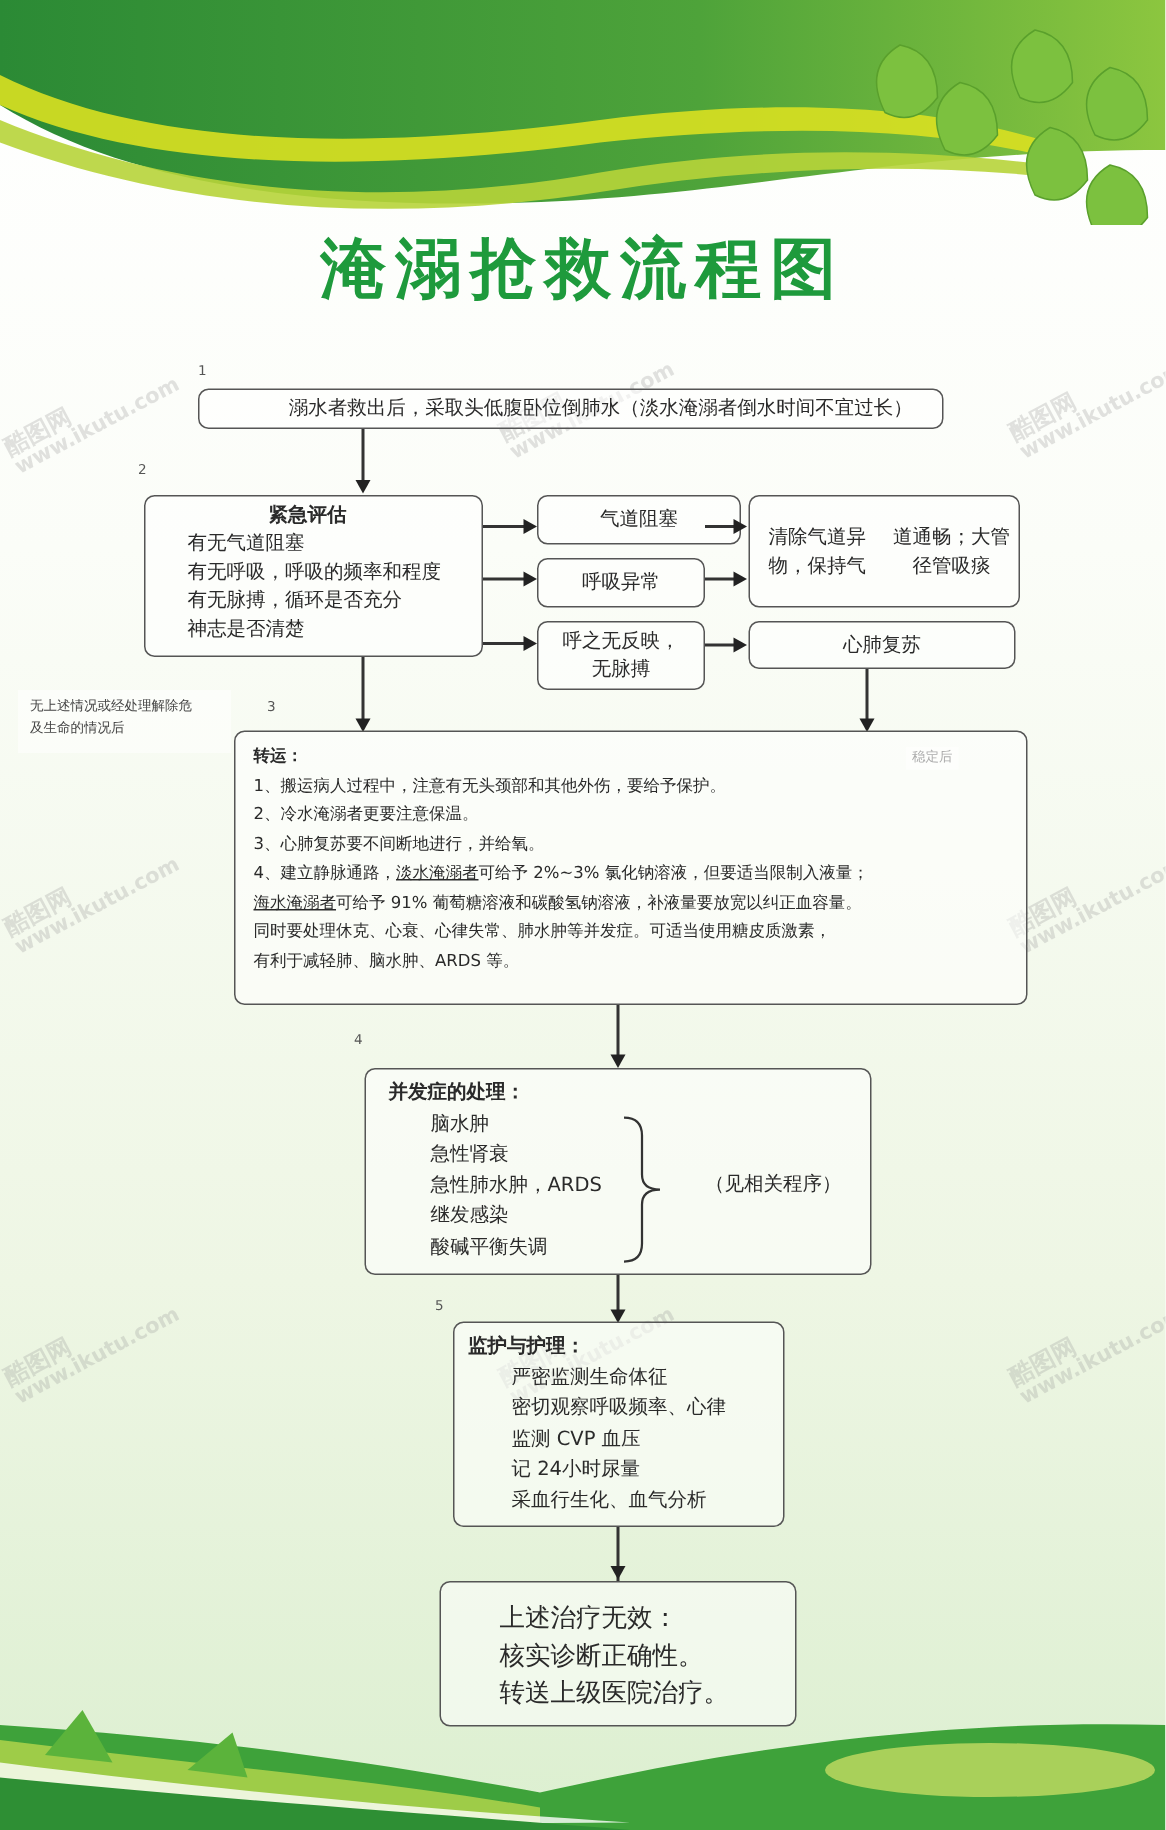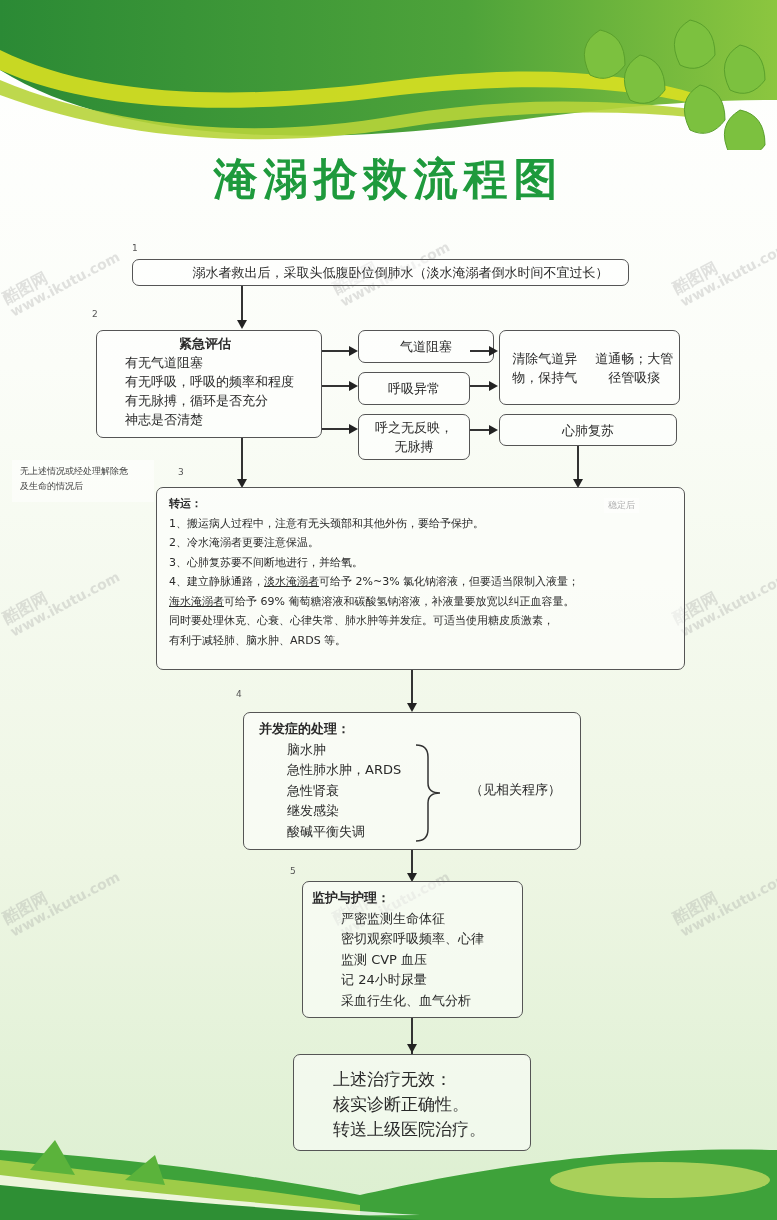--- a/index.html
+++ b/index.html
@@ -142,36 +142,36 @@
 <div class="step-num" style="left:178px;top:467px;">3</div>
 <div class="box" style="left:156px;top:487px;width:529px;height:183px;padding:6px 0 0 12px;font-size:11px;line-height:19.5px;">
   <div class="bold">转运：</div>
   <div>1、搬运病人过程中，注意有无头颈部和其他外伤，要给予保护。</div>
   <div>2、冷水淹溺者更要注意保温。</div>
   <div>3、心肺复苏要不间断地进行，并给氧。</div>
   <div>
     <span>4、建立静脉通路，</span><span class="underline">淡水淹溺者</span><span>可给予 2%~3% 氯化钠溶液，但要适当限制入液量；</span>
   </div>
   <div>
-    <span class="underline">海水淹溺者</span><span>可给予 69% 葡萄糖溶液和碳酸氢钠溶液，补液量要放宽以纠正血容量。</span>
+    <span class="underline">海水淹溺者</span><span>可给予 91% 葡萄糖溶液和碳酸氢钠溶液，补液量要放宽以纠正血容量。</span>
   </div>
   <div>同时要处理休克、心衰、心律失常、肺水肿等并发症。可适当使用糖皮质激素，</div>
   <div>有利于减轻肺、脑水肿、ARDS 等。</div>
 </div>
 
 <div class="vline" style="left:411px;top:670px;height:35px;"></div>
 <div class="arrow-down" style="left:407px;top:703px;"></div>
 
 <div class="step-num" style="left:236px;top:689px;">4</div>
 <div class="box" style="left:243px;top:712px;width:338px;height:138px;padding:6px 0 0 15px;line-height:20.5px;">
   <div class="bold">并发症的处理：</div>
   <div style="padding-left:28px;">
     <div>脑水肿</div>
+    <div>急性肾衰</div>
     <div>急性肺水肿，ARDS</div>
-    <div>急性肾衰</div>
     <div>继发感染</div>
     <div>酸碱平衡失调</div>
   </div>
   <svg style="position:absolute;left:170px;top:30px;" width="30" height="100" viewBox="0 0 30 100">
     <path d="M2,2 Q14,2 14,14 L14,40 Q14,50 26,50 Q14,50 14,60 L14,86 Q14,98 2,98" fill="none" stroke="#333" stroke-width="1.5"></path>
   </svg>
   <div style="position:absolute;left:226px;top:67px;">（见相关程序）</div>
 </div>
 
 <div class="vline" style="left:411px;top:850px;height:25px;"></div>

